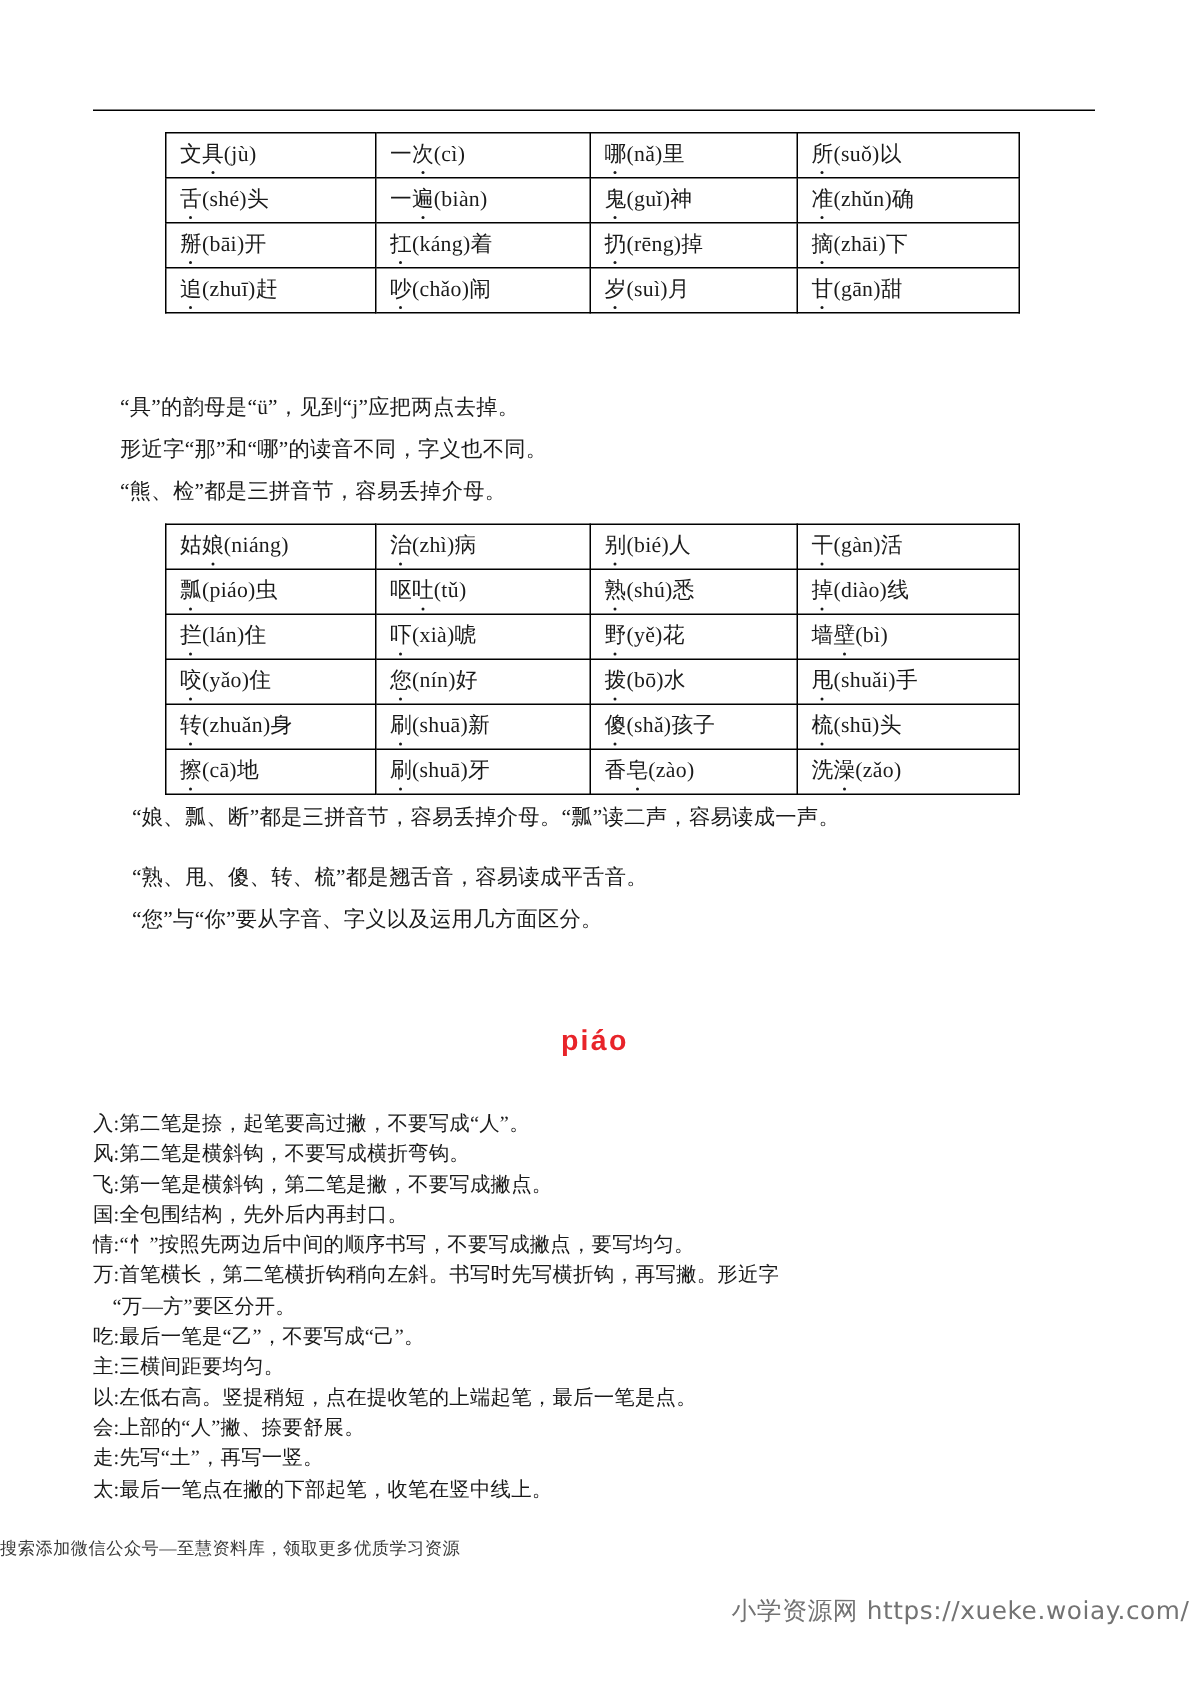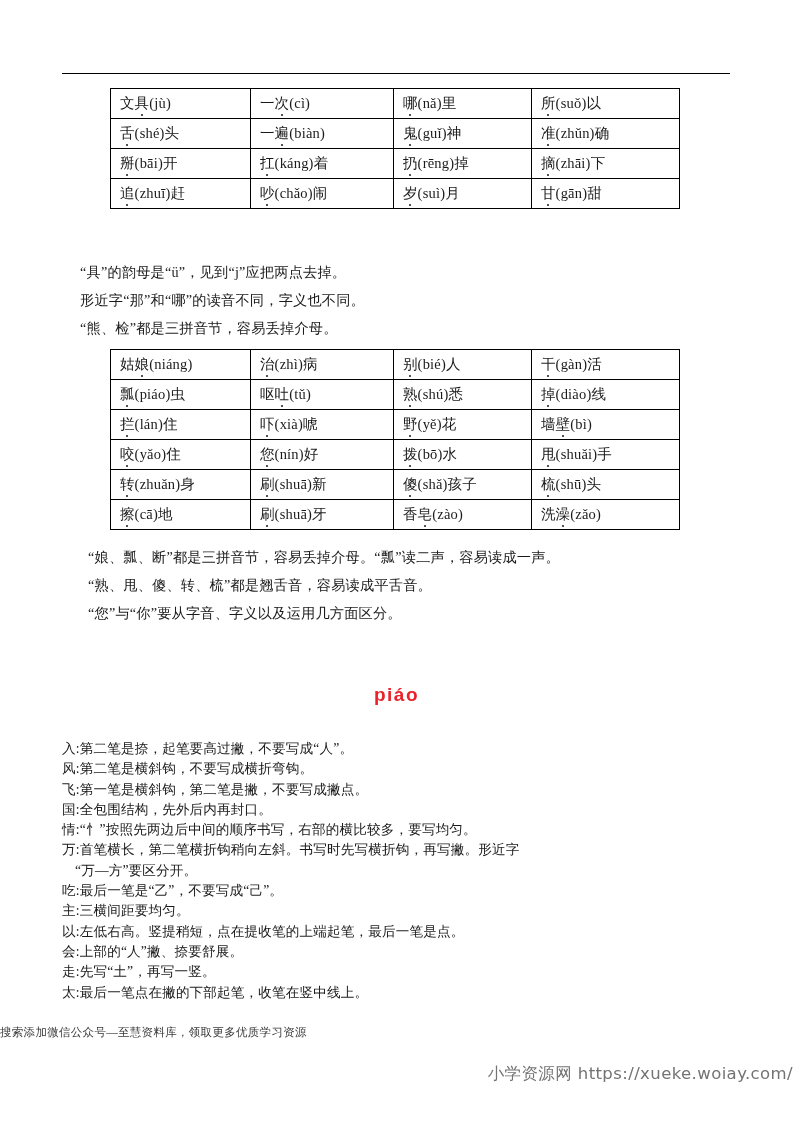--- a/index.html
+++ b/index.html
@@ -83,21 +83,21 @@
     font-size: 14.2px;
     line-height: 1.4;
     white-space: nowrap;
     letter-spacing: 0.2px;
   }
 
   #note-a1 { top: 263px; }
   #note-a2 { top: 291px; }
   #note-a3 { top: 319px; }
 
-  #note-b1 { top: 548px; left: 88px; text-align: center; }
+  #note-b1 { top: 536px; left: 88px; text-align: center; }
   #note-b2 { top: 576px; left: 88px; }
   #note-b3 { top: 604px; left: 88px; }
 
   
   .section-heading {
     position: absolute;
     left: 0;
     top: 684px;
     width: 793px;
     text-align: center;
@@ -231,21 +231,21 @@
   <div class="note" id="note-b2">“熟、甩、傻、转、梳”都是翘舌音，容易读成平舌音。</div>
   <div class="note" id="note-b3">“您”与“你”要从字音、字义以及运用几方面区分。</div>
 
   <div class="section-heading">piáo</div>
 
   <div class="char-list" id="char-list">
       <div class="char-line">入:第二笔是捺，起笔要高过撇，不要写成“人”。</div>
       <div class="char-line">风:第二笔是横斜钩，不要写成横折弯钩。</div>
       <div class="char-line">飞:第一笔是横斜钩，第二笔是撇，不要写成撇点。</div>
       <div class="char-line">国:全包围结构，先外后内再封口。</div>
-      <div class="char-line">情:“忄”按照先两边后中间的顺序书写，右部的横比较多，要写均匀。</div>
+      <div class="char-line">情:“忄”按照先两边后中间的顺序书写，不要写成撇点，要写均匀。</div>
       <div class="char-line">万:首笔横长，第二笔横折钩稍向左斜。书写时先写横折钩，再写撇。形近字</div>
       <div class="char-line indent">“万—方”要区分开。</div>
       <div class="char-line">吃:最后一笔是“乙”，不要写成“己”。</div>
       <div class="char-line">主:三横间距要均匀。</div>
       <div class="char-line">以:左低右高。竖提稍短，点在提收笔的上端起笔，最后一笔是点。</div>
       <div class="char-line">会:上部的“人”撇、捺要舒展。</div>
       <div class="char-line">走:先写“土”，再写一竖。</div>
       <div class="char-line">太:最后一笔点在撇的下部起笔，收笔在竖中线上。</div>
     </div>
 

